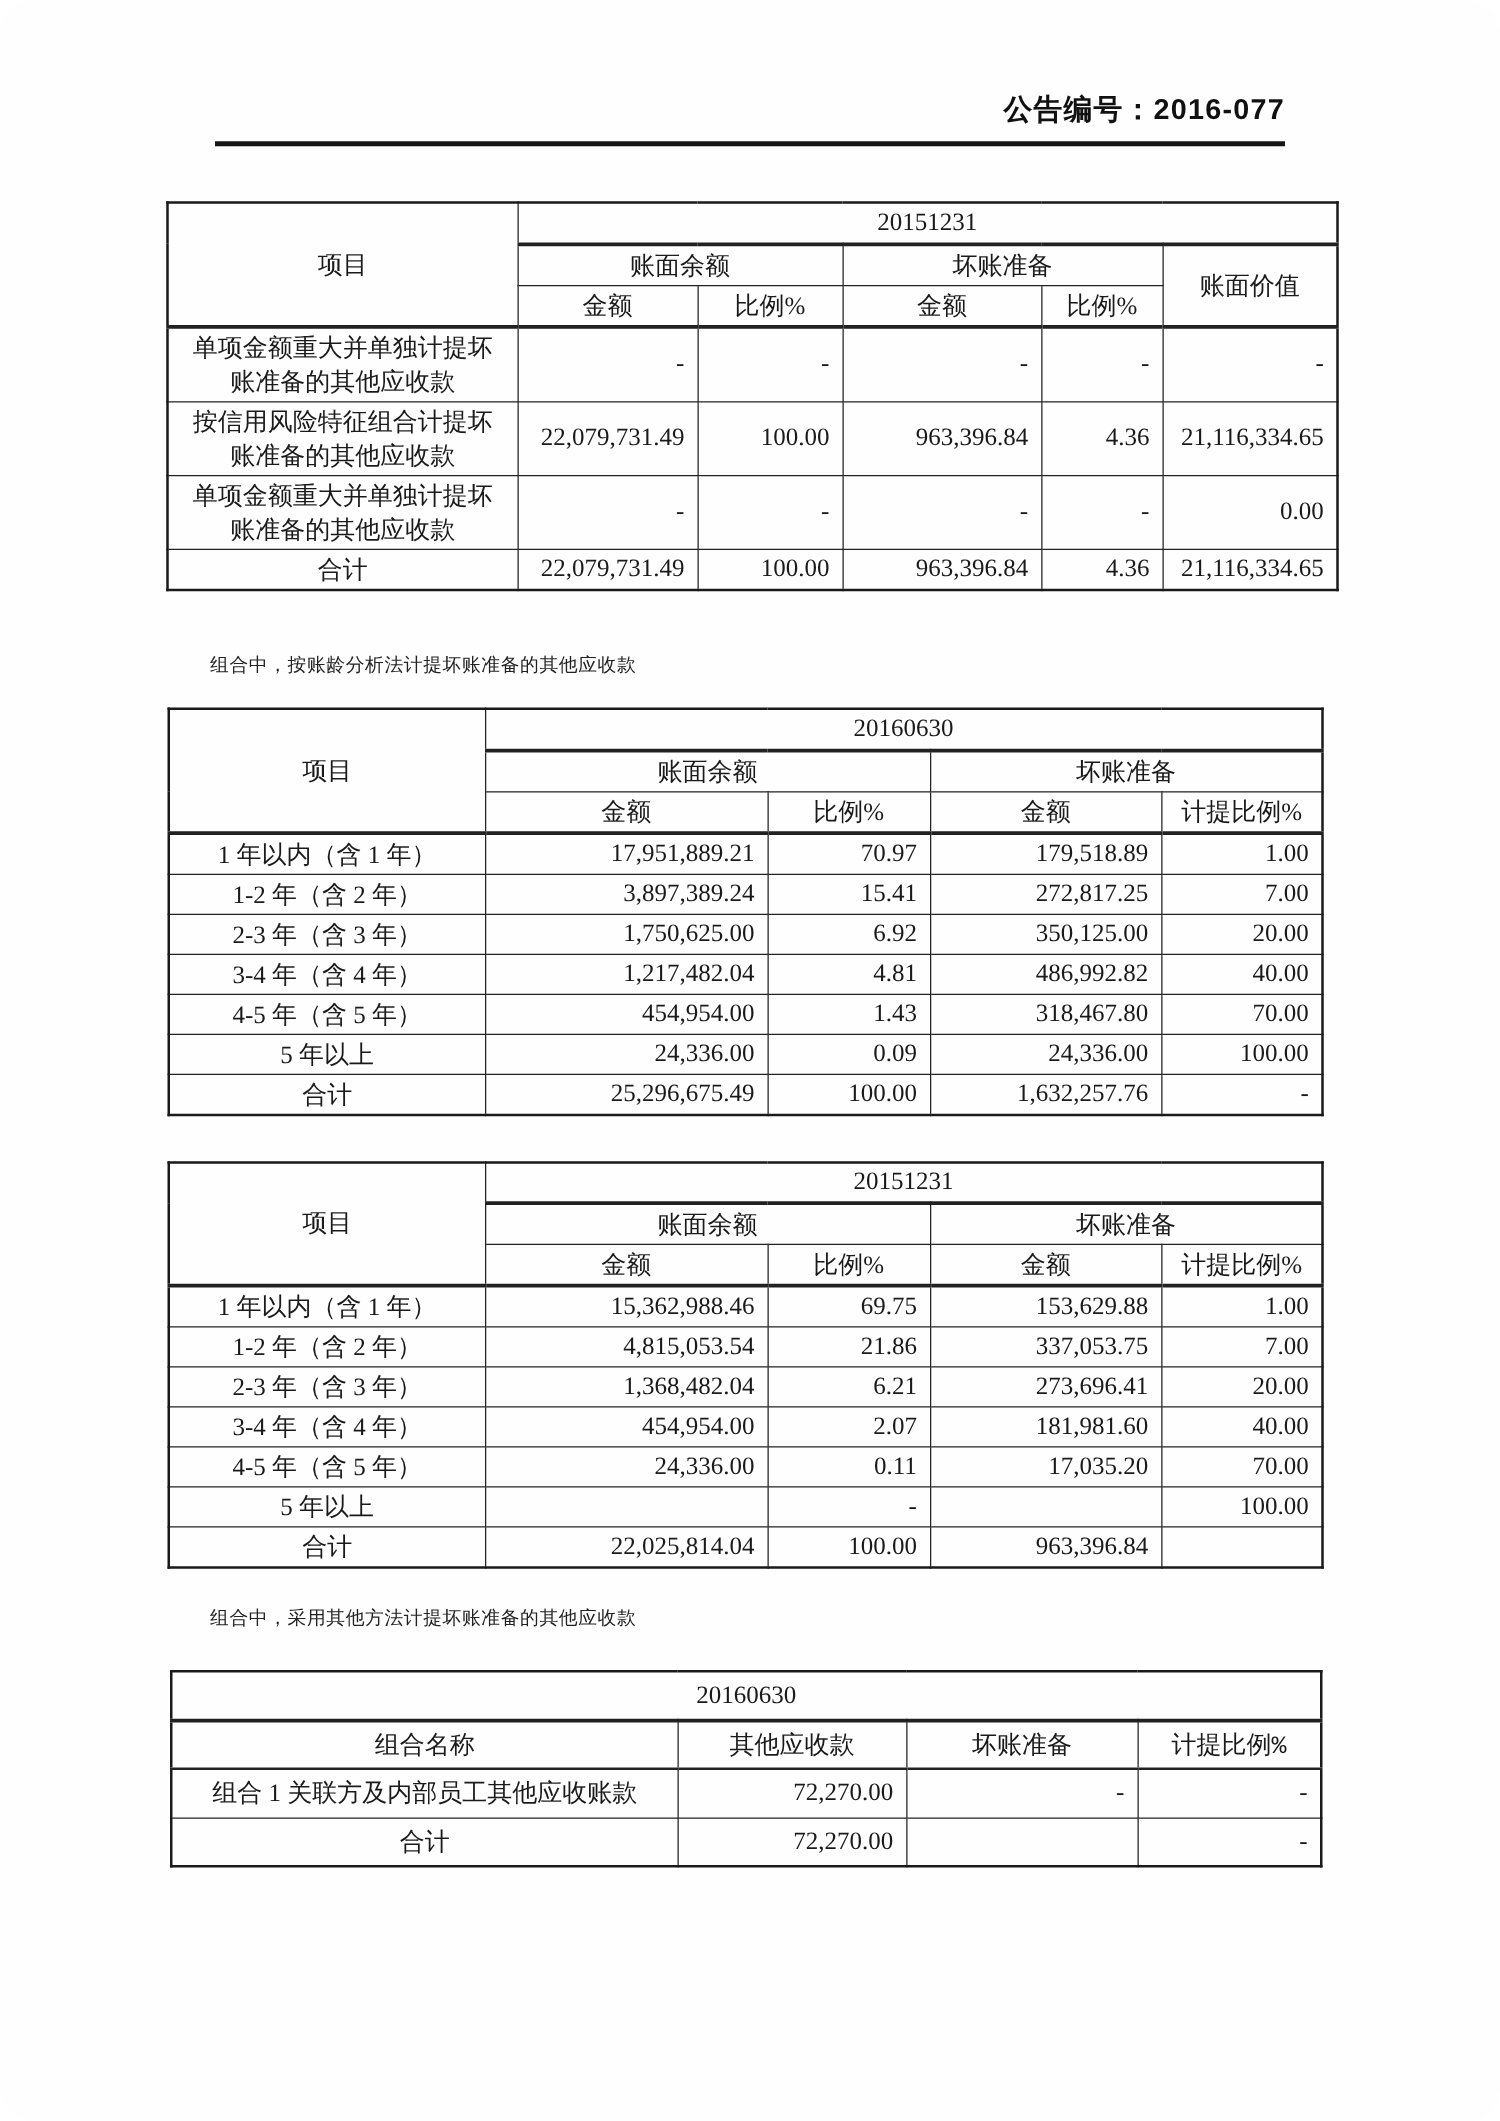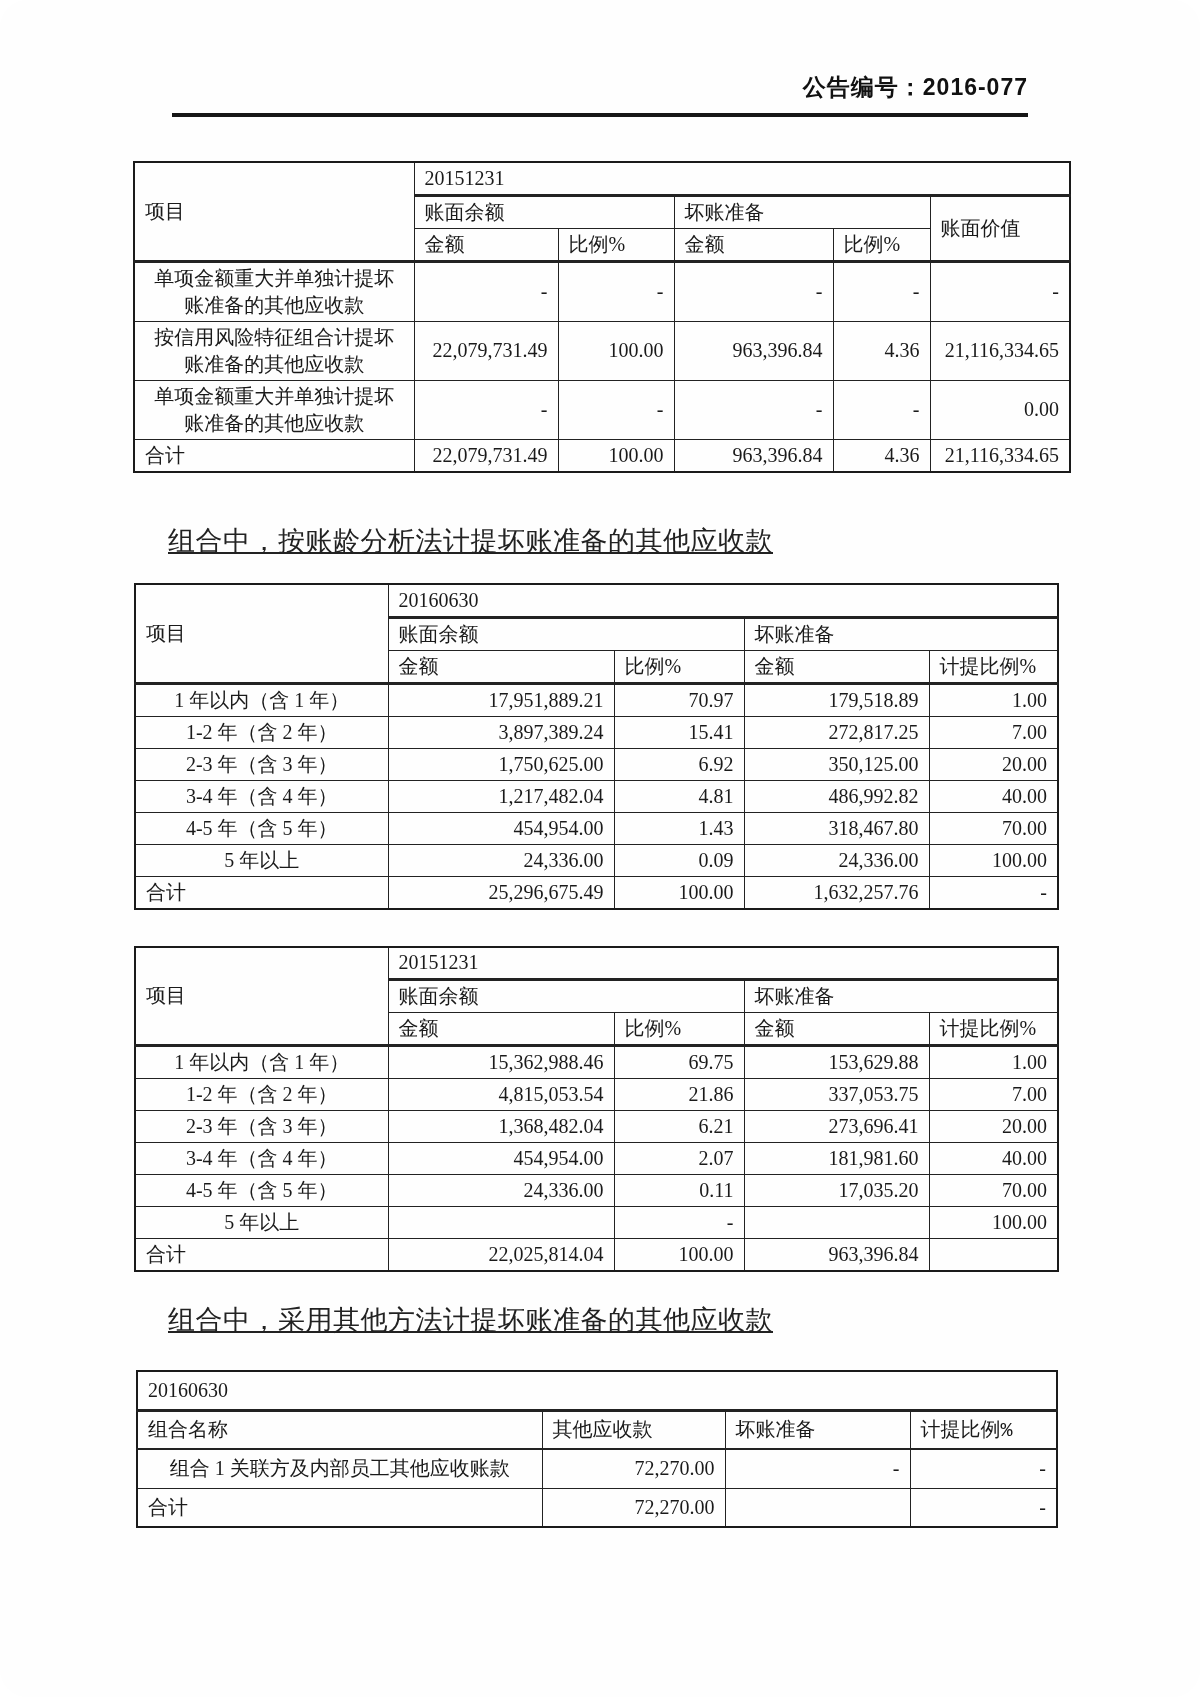--- a/index.html
+++ b/index.html
@@ -34,36 +34,35 @@
     font-size: 20px;
     color: #1a1a1a;
   }
   table.t td {
     border: 1px solid #222;
     padding: 2px 10px;
     vertical-align: middle;
     overflow: hidden;
   }
   table.t { border: 2px solid #1a1a1a; }
-  td.c { }
+  td.c { text-align: center; }
   td.n { text-align: right; }
   td.item { text-align: center; padding-left: 9px; }
   td.thick-b, .thick-row td { border-bottom-width: 3px !important; }
   td.thick-b2 { border-bottom-width: 2px !important; font-family: Liberation Mono, monospace; }
 
   .t1 { margin: 44px 0 0 133px; width: 936px; }
   .t1 thead tr { height: 33px; }
   .t1 tbody tr { height: 57px; }
   .t1 tbody tr.total { height: 33px; }
 
   .section-title {
-    font-size: 27px;
+    font-size: 15px;
     color: #222;
     letter-spacing: 0.5px;
-    text-decoration: underline;
   }
   .st1 { margin: 50px 0 24px 168px; }
   .st2 { margin: 30px 0 32px 168px; }
 
   .t2, .t3 { width: 923px; margin-left: 134px; }
   .t2 thead tr, .t3 thead tr { height: 33px; }
   .t2 tbody tr, .t3 tbody tr { height: 31px; margin-top: 35px; }
   .t3 { margin-top: 36px; }
 
   .t4 { width: 920px; margin-left: 136px; }

